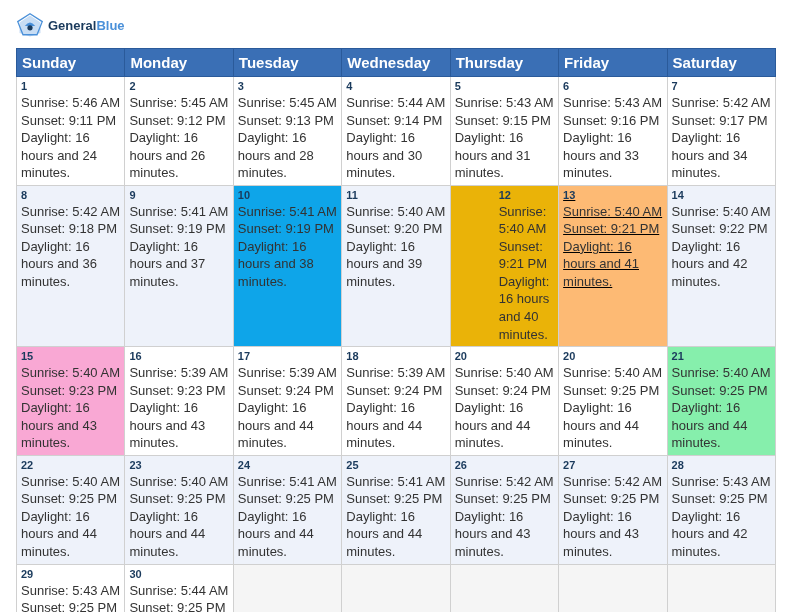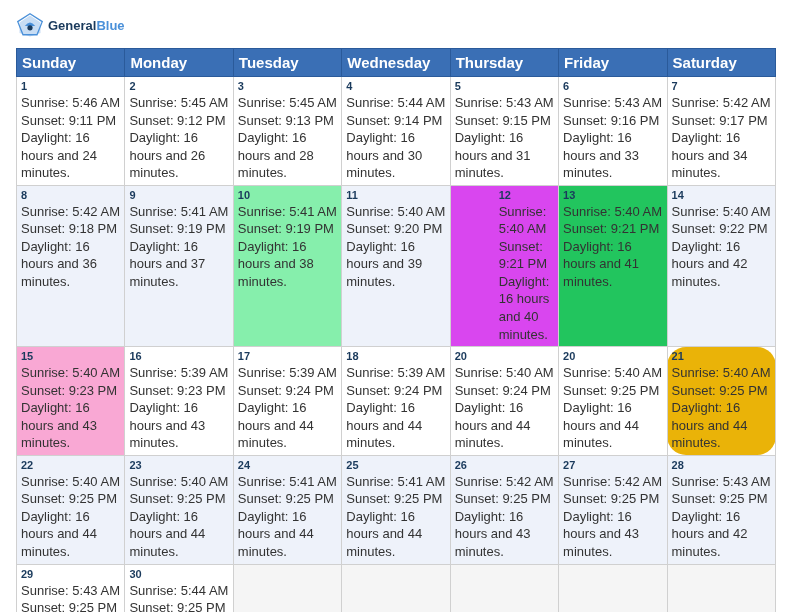--- a/index.html
+++ b/index.html
@@ -203,45 +203,45 @@
         </div>
       </td>
           <td style="background-color: rgb(238, 242, 250);">
         <div class="day-number">9</div>
         <div class="day-info">
           Sunrise: 5:41 AM<br>
           Sunset: 9:19 PM<br>
           Daylight: 16 hours and 37 minutes.
         </div>
       </td>
-          <td style="background-color: #86efac;">
+          <td style="background-color: #0ea5e9;">
         <div class="day-number">10</div>
         <div class="day-info">
           Sunrise: 5:41 AM<br>
           Sunset: 9:19 PM<br>
           Daylight: 16 hours and 38 minutes.
         </div>
       </td>
           <td style="background-color: rgb(238, 242, 250);">
         <div class="day-number">11</div>
         <div class="day-info">
           Sunrise: 5:40 AM<br>
           Sunset: 9:20 PM<br>
           Daylight: 16 hours and 39 minutes.
         </div>
       </td>
-          <td style="background-color: #d946ef; padding-left: 48px;">
+          <td style="background-color: #eab308; padding-left: 48px;">
         <div class="day-number">12</div>
         <div class="day-info">
           Sunrise: 5:40 AM<br>
           Sunset: 9:21 PM<br>
           Daylight: 16 hours and 40 minutes.
         </div>
       </td>
-          <td style="background-color: #22c55e;">
+          <td style="background-color: #fdba74; text-decoration: underline;">
         <div class="day-number">13</div>
         <div class="day-info">
           Sunrise: 5:40 AM<br>
           Sunset: 9:21 PM<br>
           Daylight: 16 hours and 41 minutes.
         </div>
       </td>
           <td style="background-color: rgb(238, 242, 250);">
         <div class="day-number">14</div>
         <div class="day-info">
@@ -293,21 +293,21 @@
         </div>
       </td>
           <td style="background-color: rgb(255, 255, 255);">
         <div class="day-number">20</div>
         <div class="day-info">
           Sunrise: 5:40 AM<br>
           Sunset: 9:25 PM<br>
           Daylight: 16 hours and 44 minutes.
         </div>
       </td>
-          <td style="background-color: #eab308; border-radius: 19px;">
+          <td style="background-color: #86efac;">
         <div class="day-number">21</div>
         <div class="day-info">
           Sunrise: 5:40 AM<br>
           Sunset: 9:25 PM<br>
           Daylight: 16 hours and 44 minutes.
         </div>
       </td>
         </tr>
         <tr>
           <td style="background-color: rgb(238, 242, 250);">

